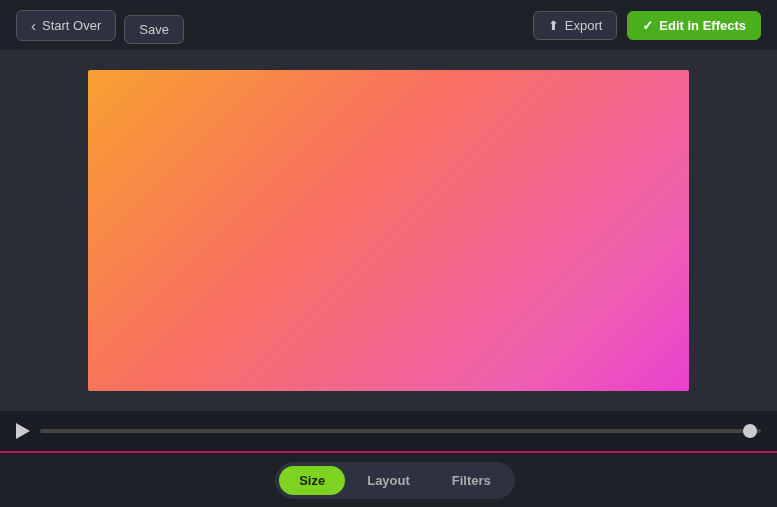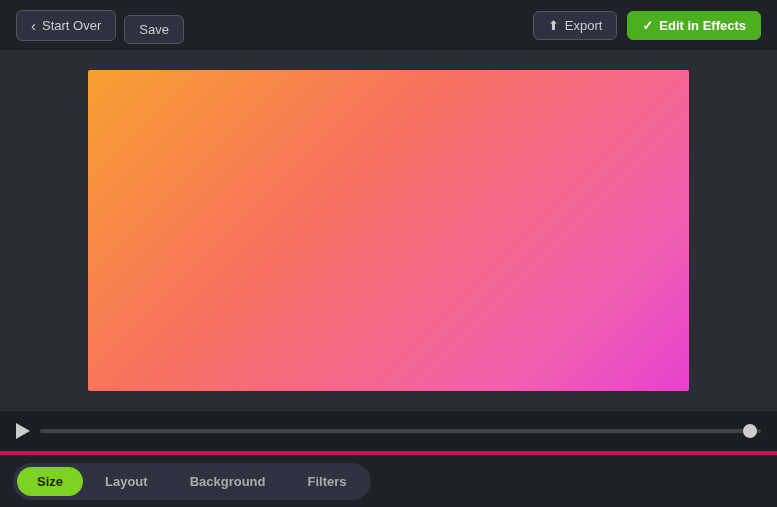--- a/index.html
+++ b/index.html
@@ -124,23 +124,23 @@
       background: #ccc;
       border-radius: 50%;
     }
 
     
     .bottom-tabs {
       background: #1e2128;
       height: 56px;
       display: flex;
       align-items: center;
-      justify-content: flex-start;
-      flex-shrink: 0;
-      border-top: 4px solid #be185d;
+      justify-content: center;
+      flex-shrink: 0;
+      border-top: 2px solid #be185d;
       padding-left: 13px;
     }
     .tabs-container {
       display: flex;
       align-items: center;
       background: #2e3240;
       border-radius: 30px;
       padding: 4px;
       gap: 2px;
     }
@@ -196,16 +196,15 @@
   </button>
   <div class="scrubber-track">
     <div class="scrubber-thumb"></div>
   </div>
 </div>
 
 <div class="bottom-tabs">
   <div class="tabs-container">
     <button class="tab active">Size</button>
     <button class="tab">Layout</button>
-    <button class="tab">Background</button>
     <button class="tab">Filters</button>
   </div>
 </div>
 
 </body></html>

